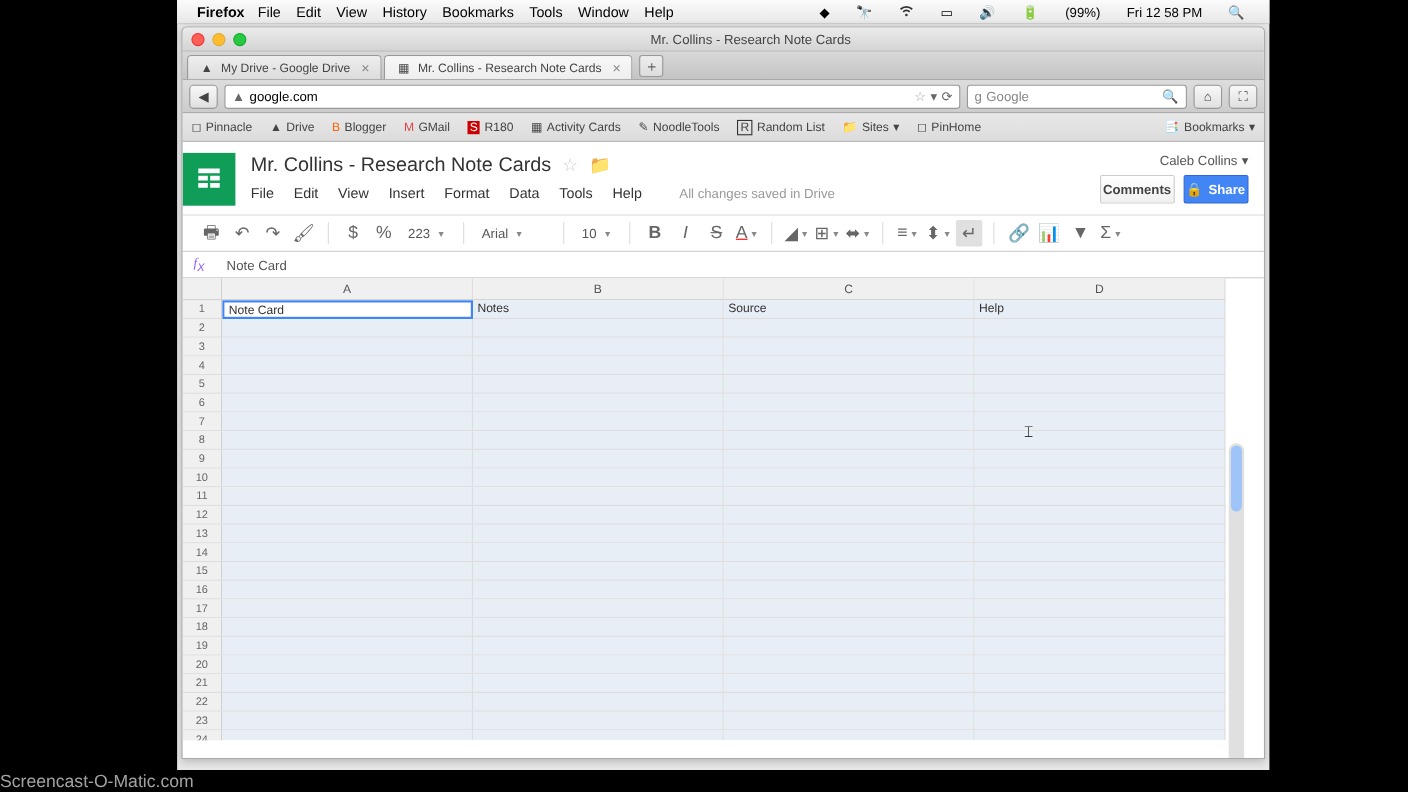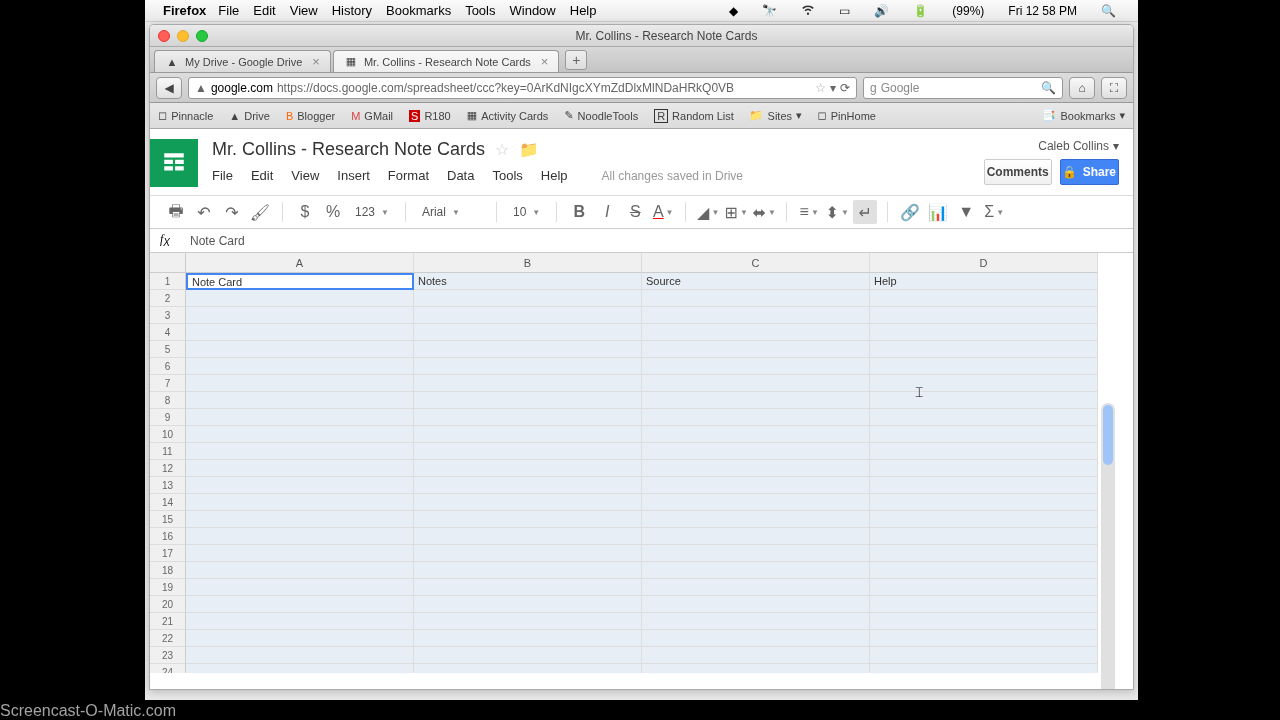--- a/index.html
+++ b/index.html
@@ -1,17 +1,17 @@
 <!DOCTYPE html>
 <html><head>
 <meta charset="utf-8">
 <style>
 *{margin:0;padding:0;box-sizing:border-box;font-family:Arial,sans-serif}
 body{background:#000;width:1280px;height:720px;overflow:hidden;position:relative}
-.desktop{position:absolute;left:145px;top:0;width:993px;height:700px;background:#e8e8e8}
+.desktop{position:absolute;left:161px;top:0;width:993px;height:700px;background:#e8e8e8}
 .menubar{height:22px;background:linear-gradient(#fbfbfb,#e8e8e8);display:flex;align-items:center;padding:0 8px;font-size:13px;border-bottom:1px solid #ccc}
 .menubar .apple{font-size:15px;margin-right:10px}
 .menubar .app{font-weight:bold;margin-right:12px}
 .menubar span{margin-right:14px;cursor:default}
 .menubar .right{margin-left:auto;display:flex;align-items:center;gap:10px;font-size:12px}
 .menubar .right svg{width:14px;height:14px}
 .window{margin:2px 4px 0 4px;background:#f0f0f0;border:1px solid #aaa;border-radius:5px 5px 0 0;overflow:hidden;box-shadow:0 2px 8px rgba(0,0,0,.2)}
 .titlebar{height:22px;background:linear-gradient(#ebebeb,#d4d4d4);display:flex;align-items:center;padding:0 8px;border-bottom:1px solid #aaa}
 .traffic{display:flex;gap:7px}
 .traffic div{width:12px;height:12px;border-radius:50%}
@@ -49,21 +49,21 @@
 .guser{font-size:12px;color:#555;display:flex;align-items:center;gap:4px}
 .gbtns{display:flex;gap:8px}
 .gbtn{padding:5px 2px;font-size:12px;border:1px solid #ccc;background:linear-gradient(#fff,#f0f0f0);border-radius:2px;color:#444;font-weight:bold}
 .gbtn.share{background:#4285f4;color:#fff;border-color:#3367d6;display:flex;align-items:center;gap:5px}
 .toolbar{height:34px;border-top:1px solid #ddd;border-bottom:1px solid #ccc;display:flex;align-items:center;padding:0 14px;gap:4px;margin-top:8px}
 .tbtn{width:24px;height:24px;display:flex;align-items:center;justify-content:center;color:#666;cursor:pointer;border-radius:2px}
 .tsep{width:1px;height:20px;background:#ddd;margin:0 6px}
 .tsel{padding:0 6px;height:24px;display:flex;align-items:center;gap:4px;font-size:12px;color:#555}
 .tdrop{font-size:8px;color:#888;margin-left:2px}
 .fxbar{height:24px;border-bottom:1px solid #ccc;display:flex;align-items:center;padding:0 10px;font-size:12px;color:#555}
-.fxbar .fx{font-style:italic;color:#000000;margin-right:20px;font-family:serif}
+.fxbar .fx{font-style:italic;color:#8b5cf6;margin-right:20px;font-family:serif}
 .grid{display:flex;height:420px;overflow:hidden}
 .rownums{width:36px;background:#f0f0f0}
 .rownums .hdr{height:20px;border-bottom:1px solid #ccc;border-right:1px solid #ccc;background:#f0f0f0}
 .rownums .rn{height:17px;border-bottom:1px solid #ddd;border-right:1px solid #ccc;font-size:10px;color:#666;display:flex;align-items:center;justify-content:center;background:#f0f0f0}
 .cols{flex:1;overflow:hidden}
 .colhdr{display:flex;height:20px}
 .colhdr .ch{border-bottom:1px solid #ccc;border-right:1px solid #ddd;background:#f0f0f0;font-size:11px;color:#555;display:flex;align-items:center;justify-content:center}
 .row{display:flex;height:17px}
 .row .cell{border-bottom:1px solid #ddd;border-right:1px solid #ddd;font-size:11px;padding:0 4px;display:flex;align-items:center;color:#333;background:#e8eef5}
 .row.r1 .cell.c1{border:2px solid #4285f4;background:#fff}
@@ -127,21 +127,20 @@
         <span class="x">×</span>
       </div>
       <div class="newtab">+</div>
     </div>
 
     <div class="urlbar">
       <div class="navbtn">◀</div>
       <div class="url">
         <span>▲</span>
         <span class="dom">google.com</span>
-        <span>https://docs.google.com/spreadsheet/ccc?key=0ArKdNIgcXYmZdDlxMlNDaHRkQ0VB</span>
         <span class="star">☆</span>
         <span>▾</span>
         <span>⟳</span>
       </div>
       <div class="search">
         <span>g</span>
         <span placeholder="Google">Google</span>
         <span class="magnify">🔍</span>
       </div>
       <div class="navbtn">⌂</div>
@@ -239,21 +238,21 @@
 
       <div class="toolbar">
         <div class="tbtn">🖶</div>
         <div class="tbtn">↶</div>
         <div class="tbtn">↷</div>
         <div class="tbtn">🖌</div>
         <div class="tsep"></div>
         <div class="tbtn">$</div>
         <div class="tbtn">%</div>
         <div class="tsel">
-            <span>123</span>
+            <span>223</span>
             <span class="tdrop">▼</span>
           </div>
         <div class="tsep"></div>
         <div class="tsel" style="width:70px">
             <span>Arial</span>
             <span class="tdrop">▼</span>
           </div>
         <div class="tsep"></div>
         <div class="tsel">
             <span>10</span>

